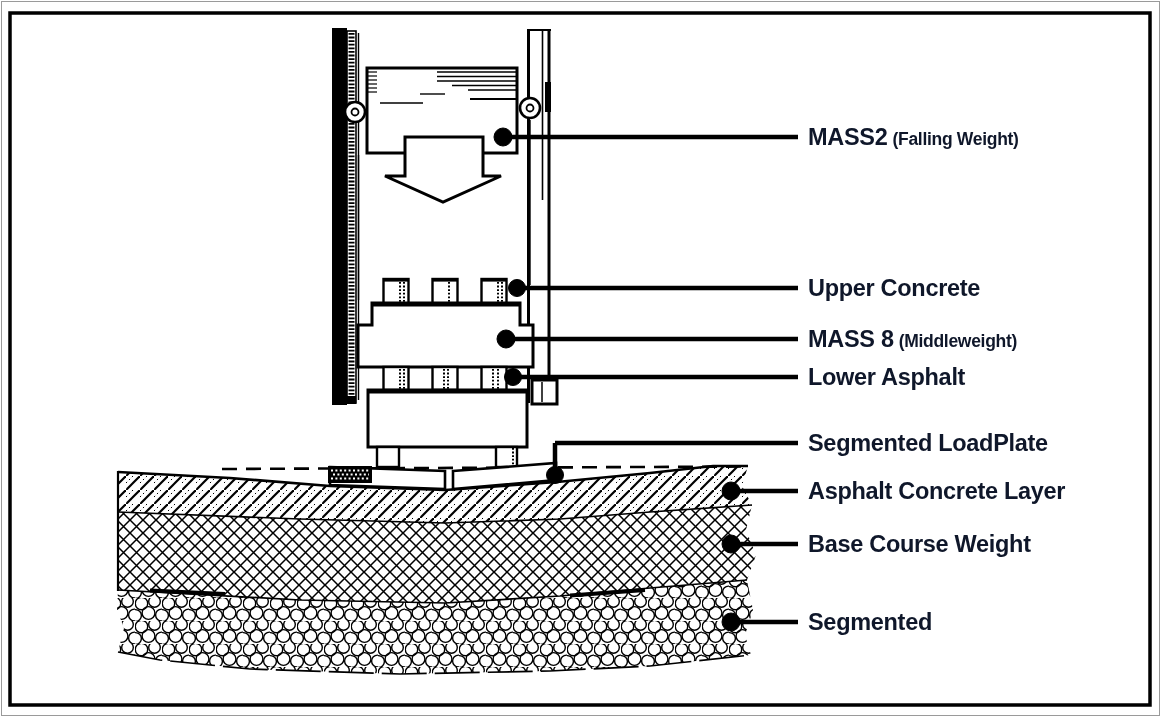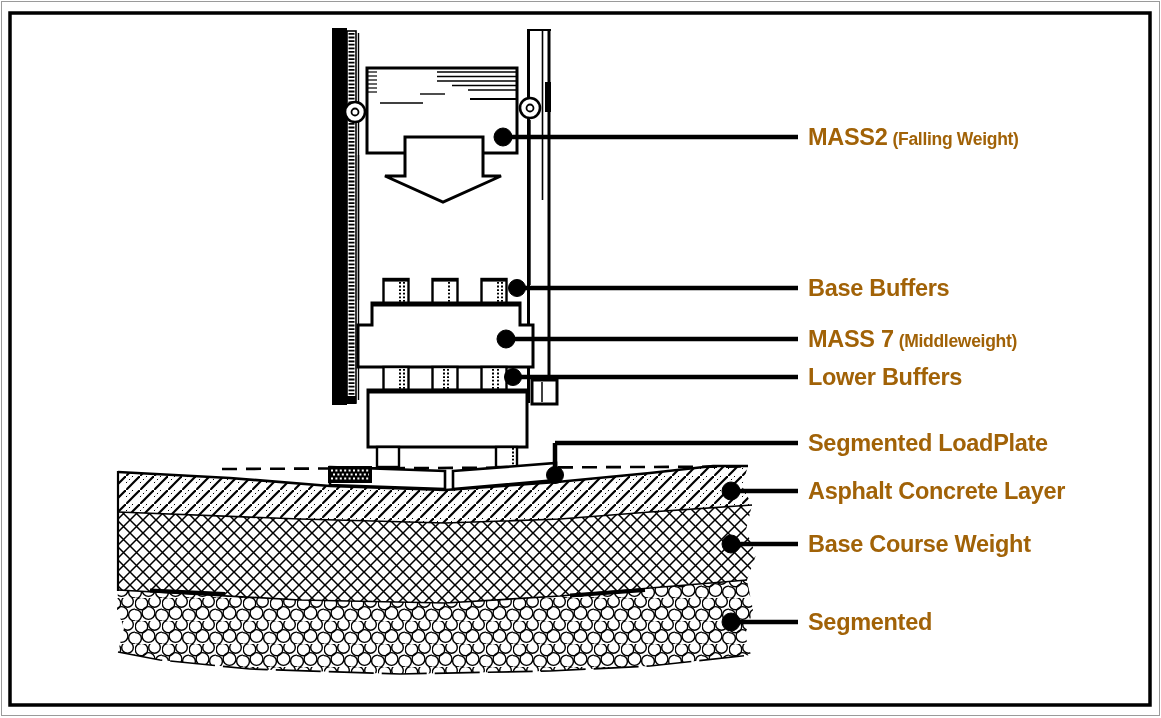--- a/index.html
+++ b/index.html
@@ -3,21 +3,21 @@
 <meta charset="utf-8">
 <style>
   html,body{margin:0;padding:0;background:#fff;}
   #canvas{
     position:relative;width:1161px;height:718px;background:#ffffff;
     font-family:"Liberation Sans",sans-serif;overflow:hidden;
   }
   #diagram-svg{position:absolute;left:0;top:0;}
   .callout{
     position:absolute;left:808px;height:30px;line-height:30px;
-    white-space:nowrap;color:#a16207;letter-spacing:-0.3px;
+    white-space:nowrap;color:#0f172a;letter-spacing:-0.3px;
   }
   .callout .main{font-weight:700;font-size:23.5px;}
   .callout .note{font-weight:700;font-size:17.5px;margin-left:5px;}
 </style>
 </head>
 <body>
 
 <div id="canvas">
 
 <svg id="diagram-svg" width="1161" height="718" viewBox="0 0 1161 718">
@@ -204,27 +204,27 @@
       <circle cx="731" cy="622" r="9"></circle>
       <line x1="731" y1="622" x2="798" y2="622" stroke-width="4.5"></line>
     </g>
   </g>
 </svg>
 
 <div class="callout" style="top:122px;">
   <span class="main">MASS2</span><span class="note">(Falling Weight)</span>
 </div>
 <div class="callout" style="top:273px;">
-  <span class="main">Base Buffers</span><span class="note"></span>
+  <span class="main">Upper Concrete</span><span class="note"></span>
 </div>
 <div class="callout" style="top:324px;">
-  <span class="main">MASS 7</span><span class="note">(Middleweight)</span>
+  <span class="main">MASS 8</span><span class="note">(Middleweight)</span>
 </div>
 <div class="callout" style="top:362px;">
-  <span class="main">Lower Buffers</span><span class="note"></span>
+  <span class="main">Lower Asphalt</span><span class="note"></span>
 </div>
 <div class="callout" style="top:428px;">
   <span class="main">Segmented LoadPlate</span><span class="note"></span>
 </div>
 <div class="callout" style="top:476px;">
   <span class="main">Asphalt Concrete Layer</span><span class="note"></span>
 </div>
 <div class="callout" style="top:529px;">
   <span class="main">Base Course Weight</span><span class="note"></span>
 </div>

